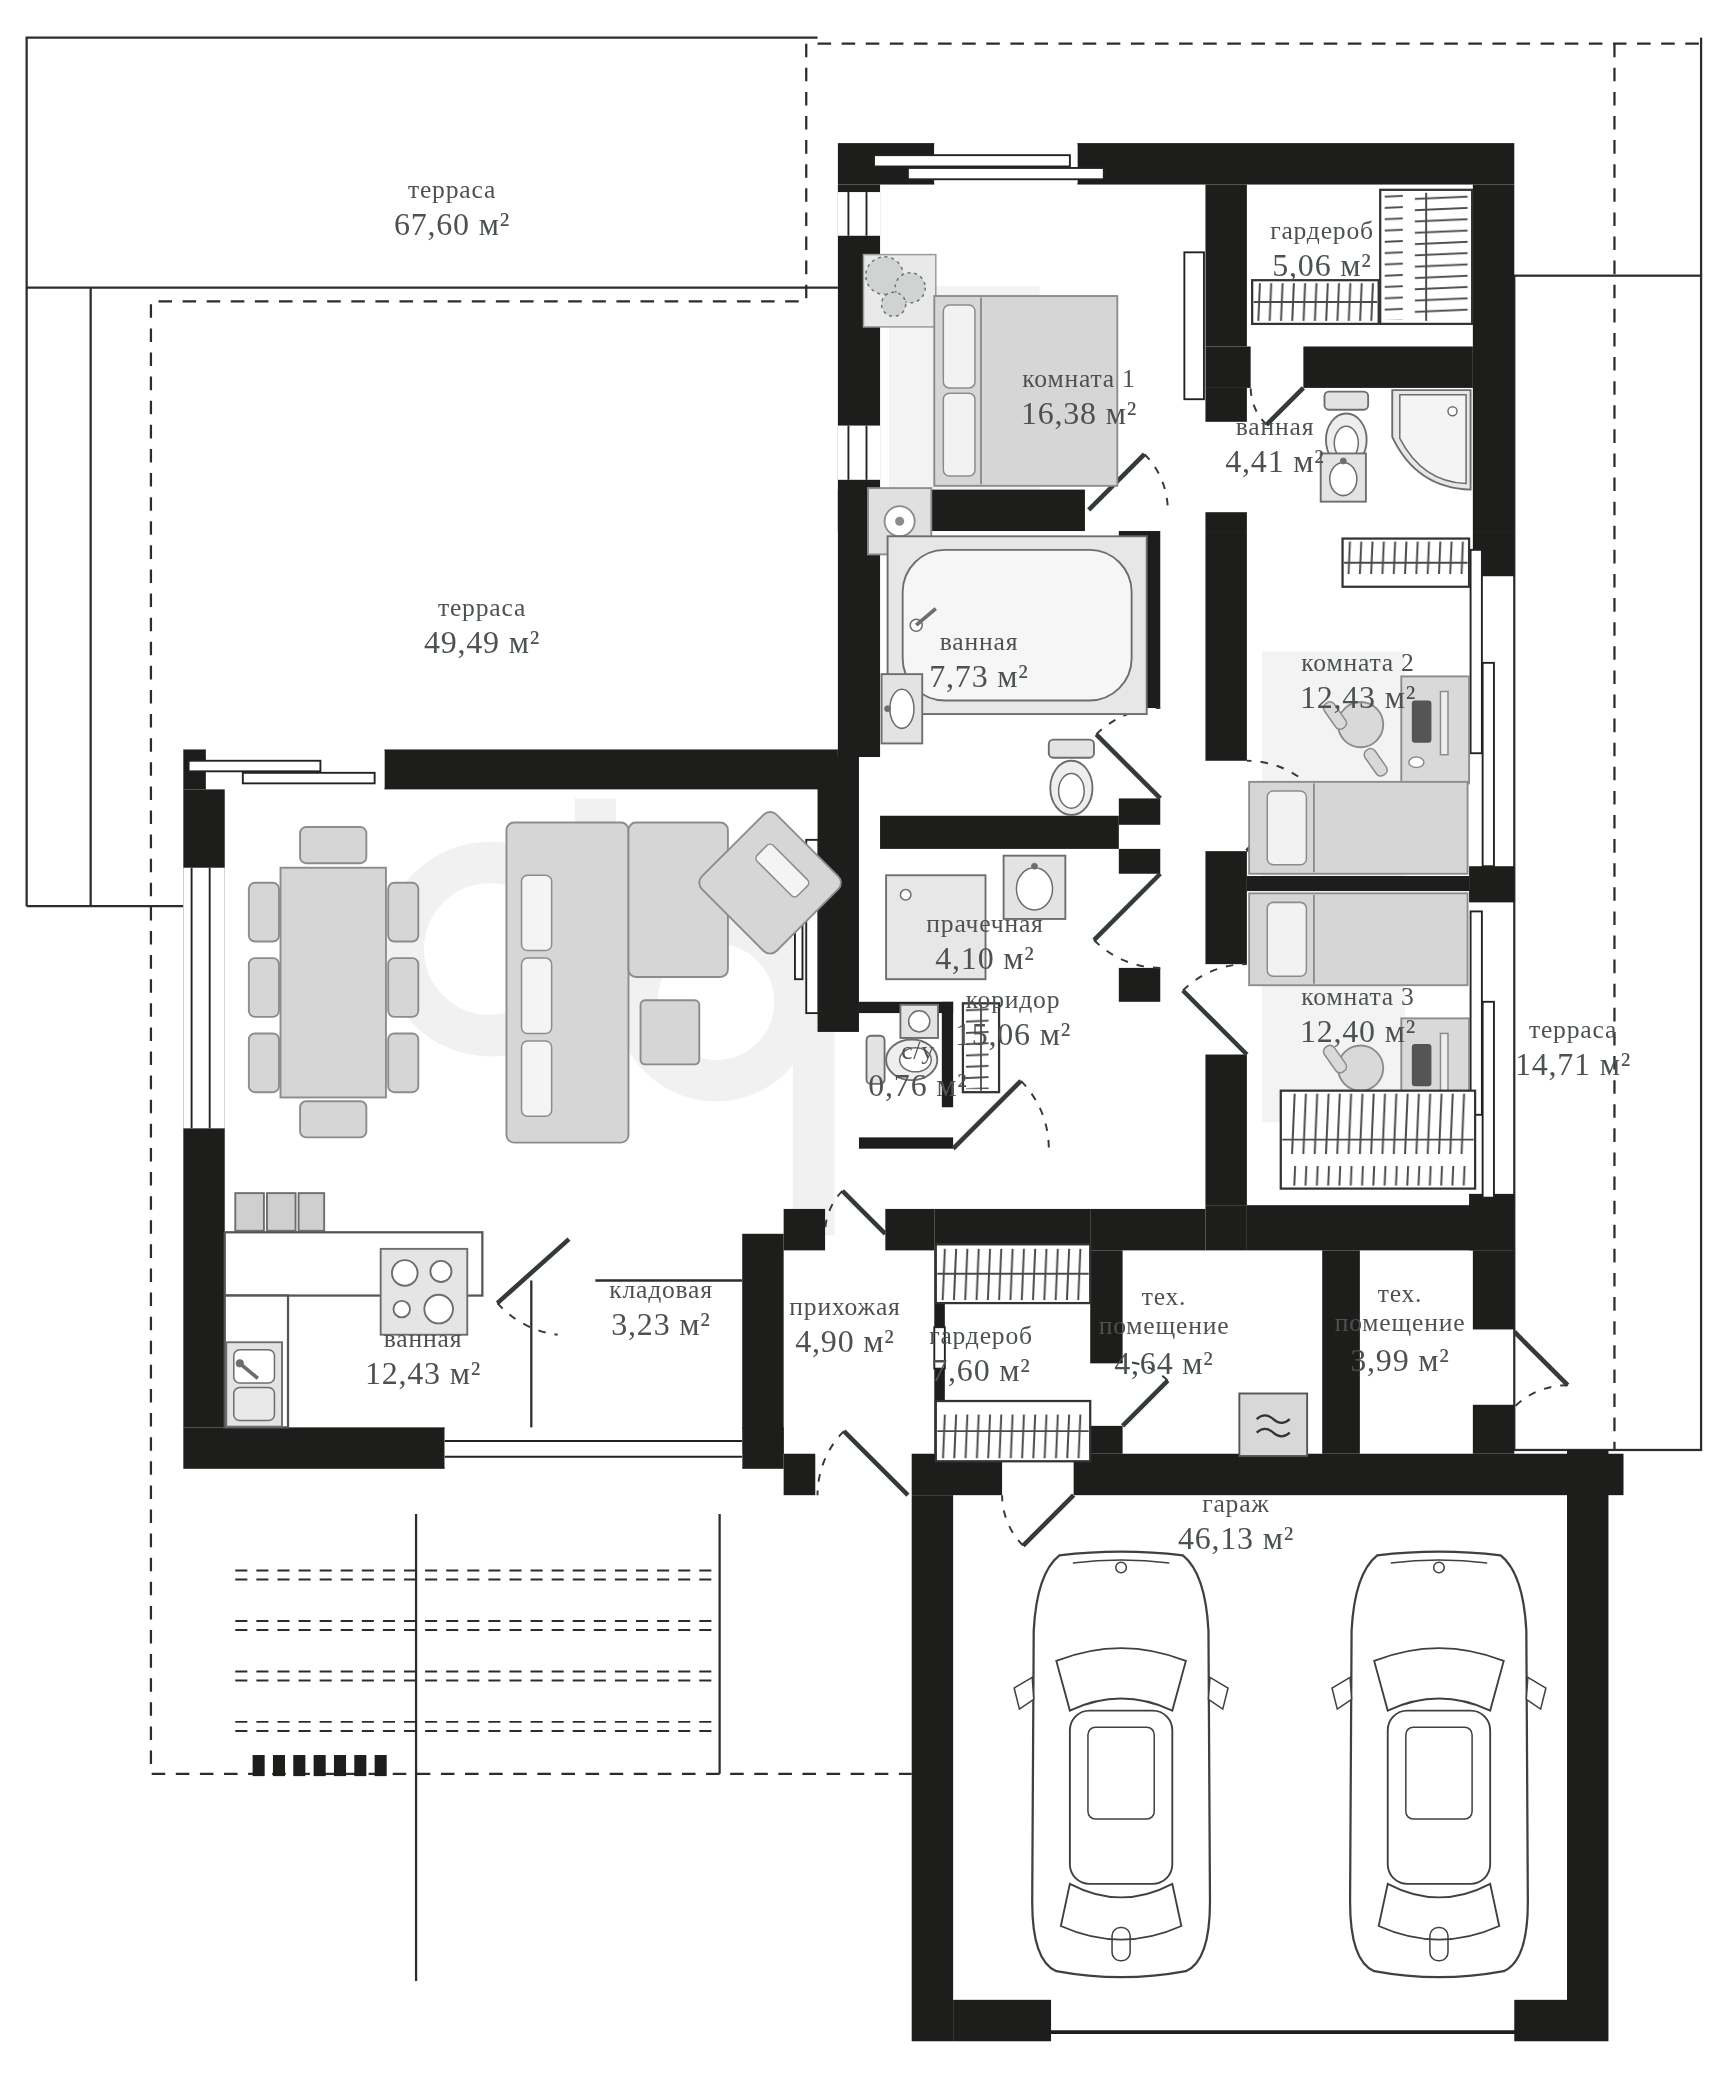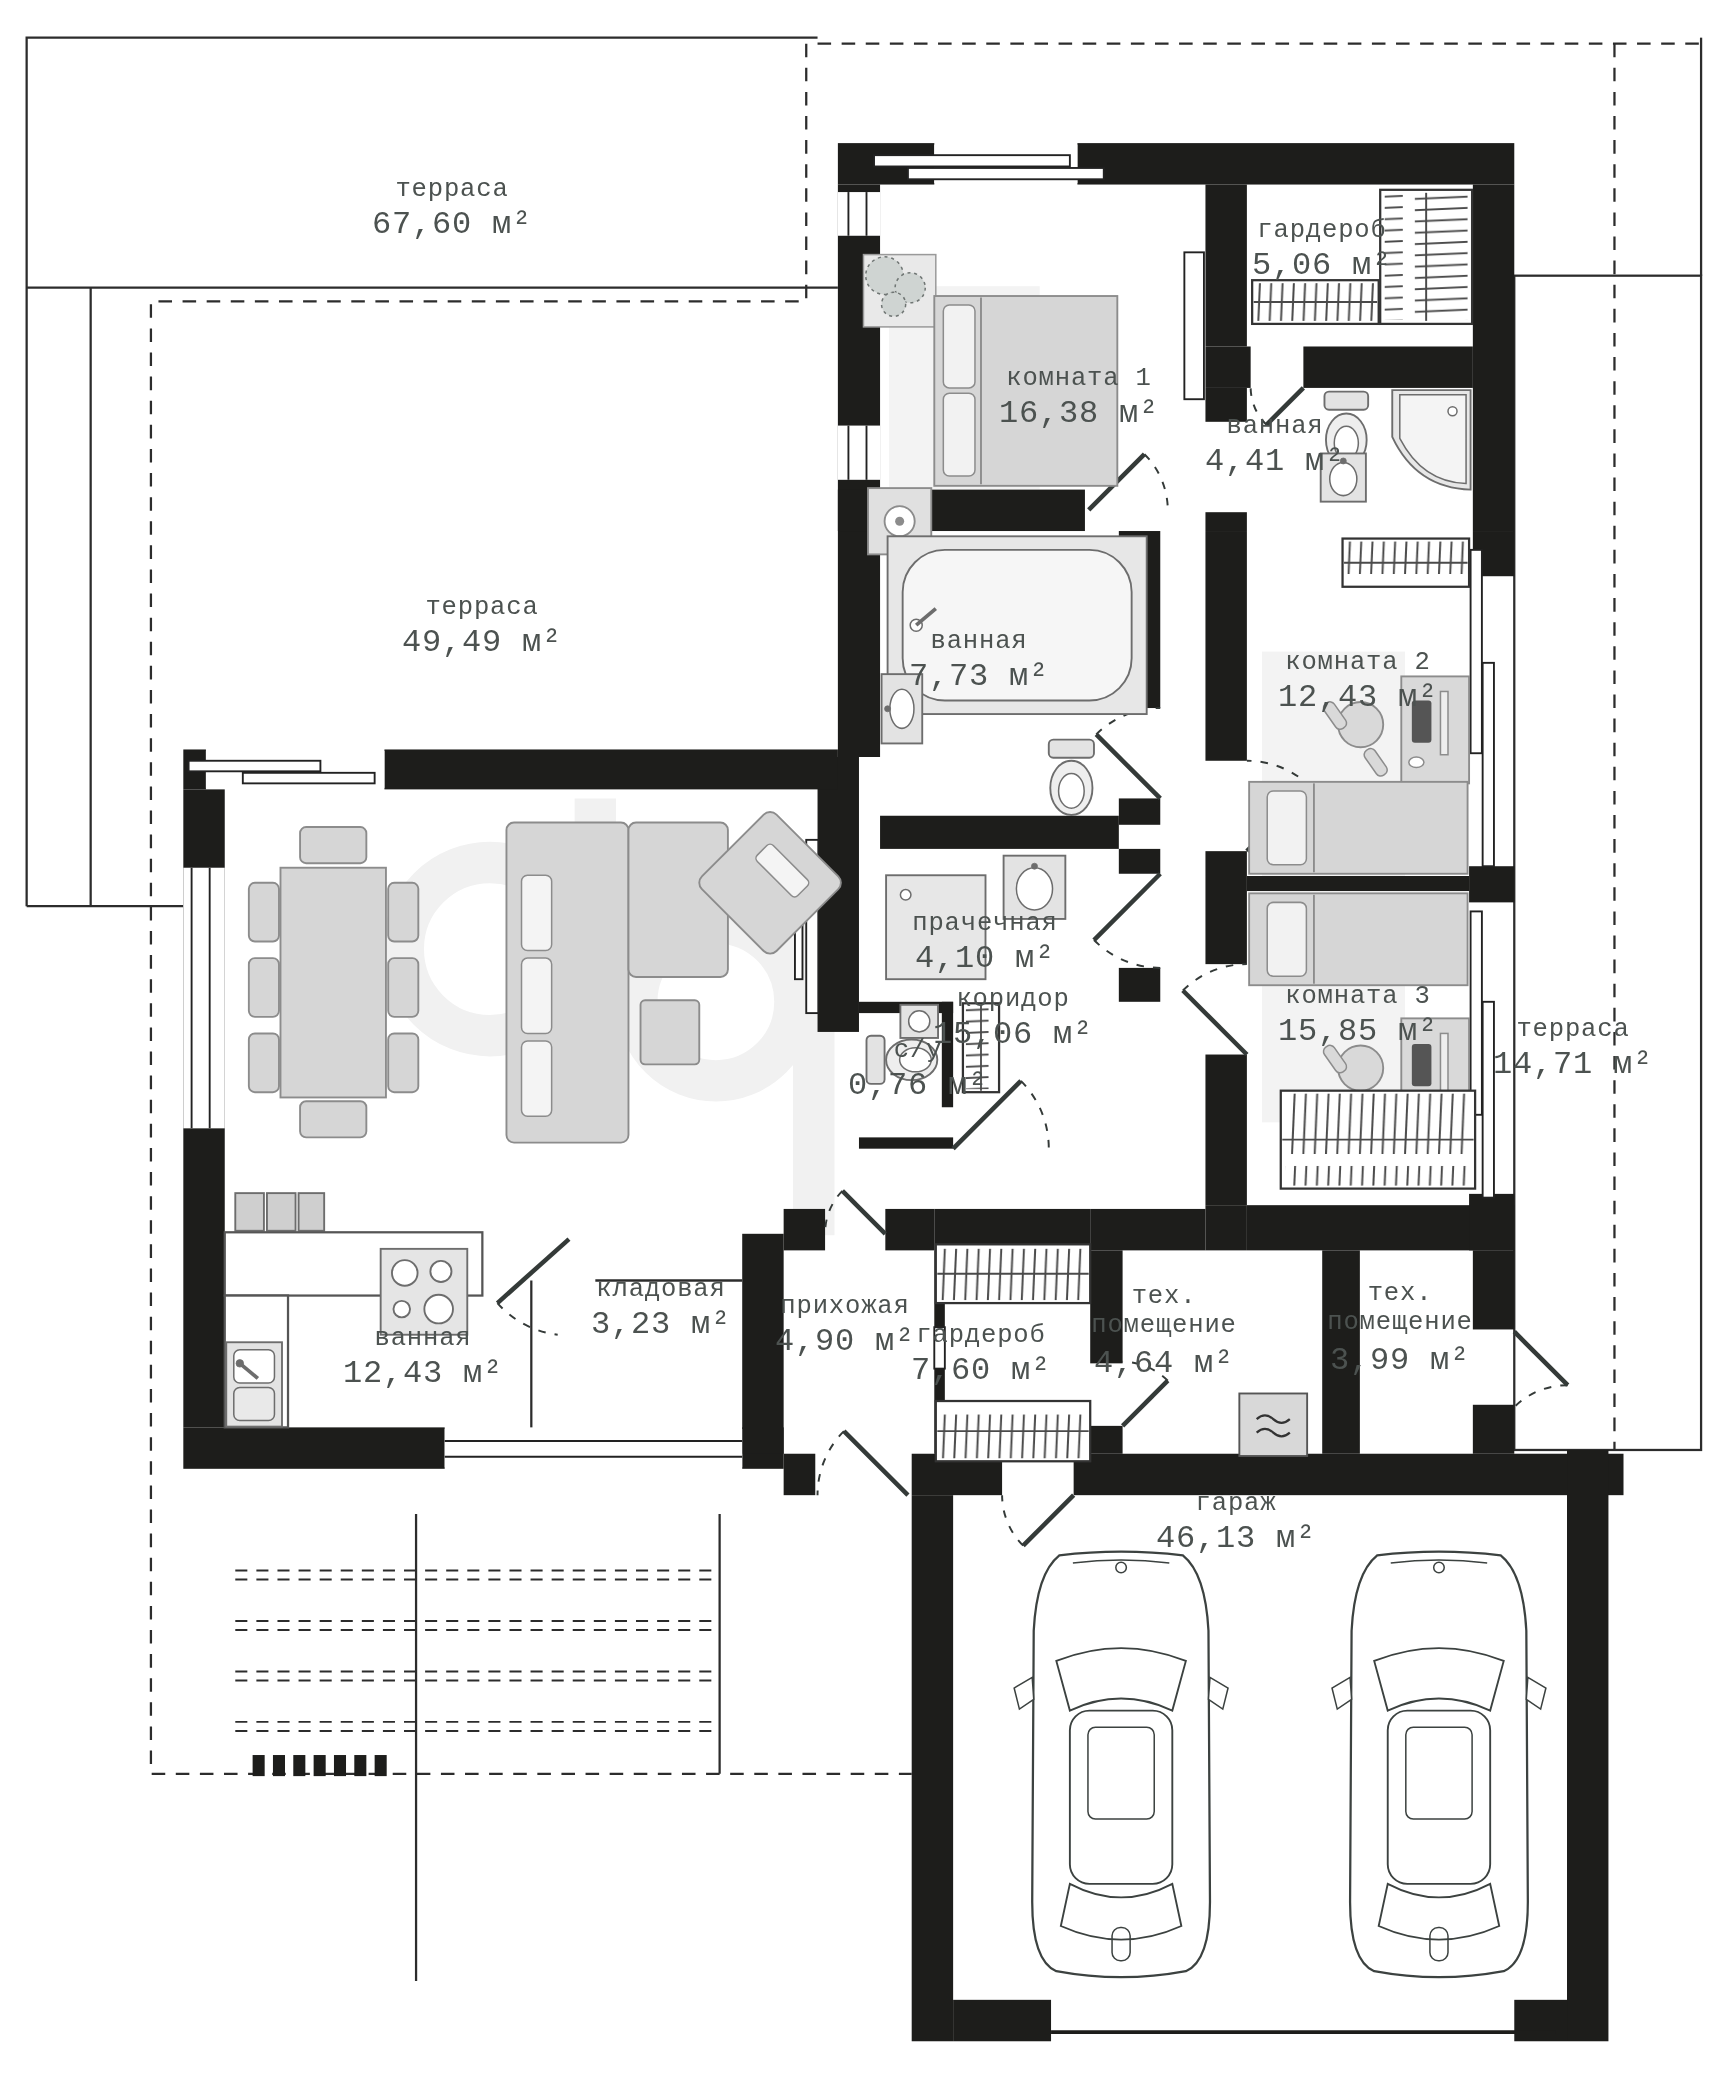--- a/index.html
+++ b/index.html
@@ -1,17 +1,17 @@
 <!DOCTYPE html>
 <html style="font-size:12px"><head>
 <meta charset="utf-8">
 <style>
   html,body{margin:0;padding:0;background:#ffffff;}
   .stage{position:relative;width:1733px;height:2097px;background:#fff;overflow:hidden;
-         font-family:Liberation Mono, monospace;}
+         font-family:Liberation Serif, serif;}
   .plan-svg{position:absolute;left:0;top:0;}
   .label{position:absolute;transform:translate(-50%,-50%);text-align:center;color:#4c5250;
          line-height:1.12;pointer-events:none;}
   .rname{font-size:25.6px;letter-spacing:0.8px;white-space:nowrap;}
   .rarea{font-size:32px;letter-spacing:0.8px;margin-top:2px;white-space:nowrap;}
   .label.wrap .rname{white-space:normal;width:181px;margin:6px auto;}
 </style>
 </head>
 <body>
 
@@ -434,21 +434,21 @@
   <div class="label" style="left:1013px;top:1019px">
       <div class="rname">коридор</div>
       <div class="rarea">15,06 м²</div>
     </div>
   <div class="label" style="left:918px;top:1070px">
       <div class="rname">с/у</div>
       <div class="rarea">0,76 м²</div>
     </div>
   <div class="label" style="left:1358px;top:1016px">
       <div class="rname">комната 3</div>
-      <div class="rarea">15,85 м²</div>
+      <div class="rarea">12,40 м²</div>
     </div>
   <div class="label" style="left:1573px;top:1049px">
       <div class="rname">терраса</div>
       <div class="rarea">14,71 м²</div>
     </div>
   <div class="label" style="left:423px;top:1358px">
       <div class="rname">ванная</div>
       <div class="rarea">12,43 м²</div>
     </div>
   <div class="label" style="left:661px;top:1309px">

